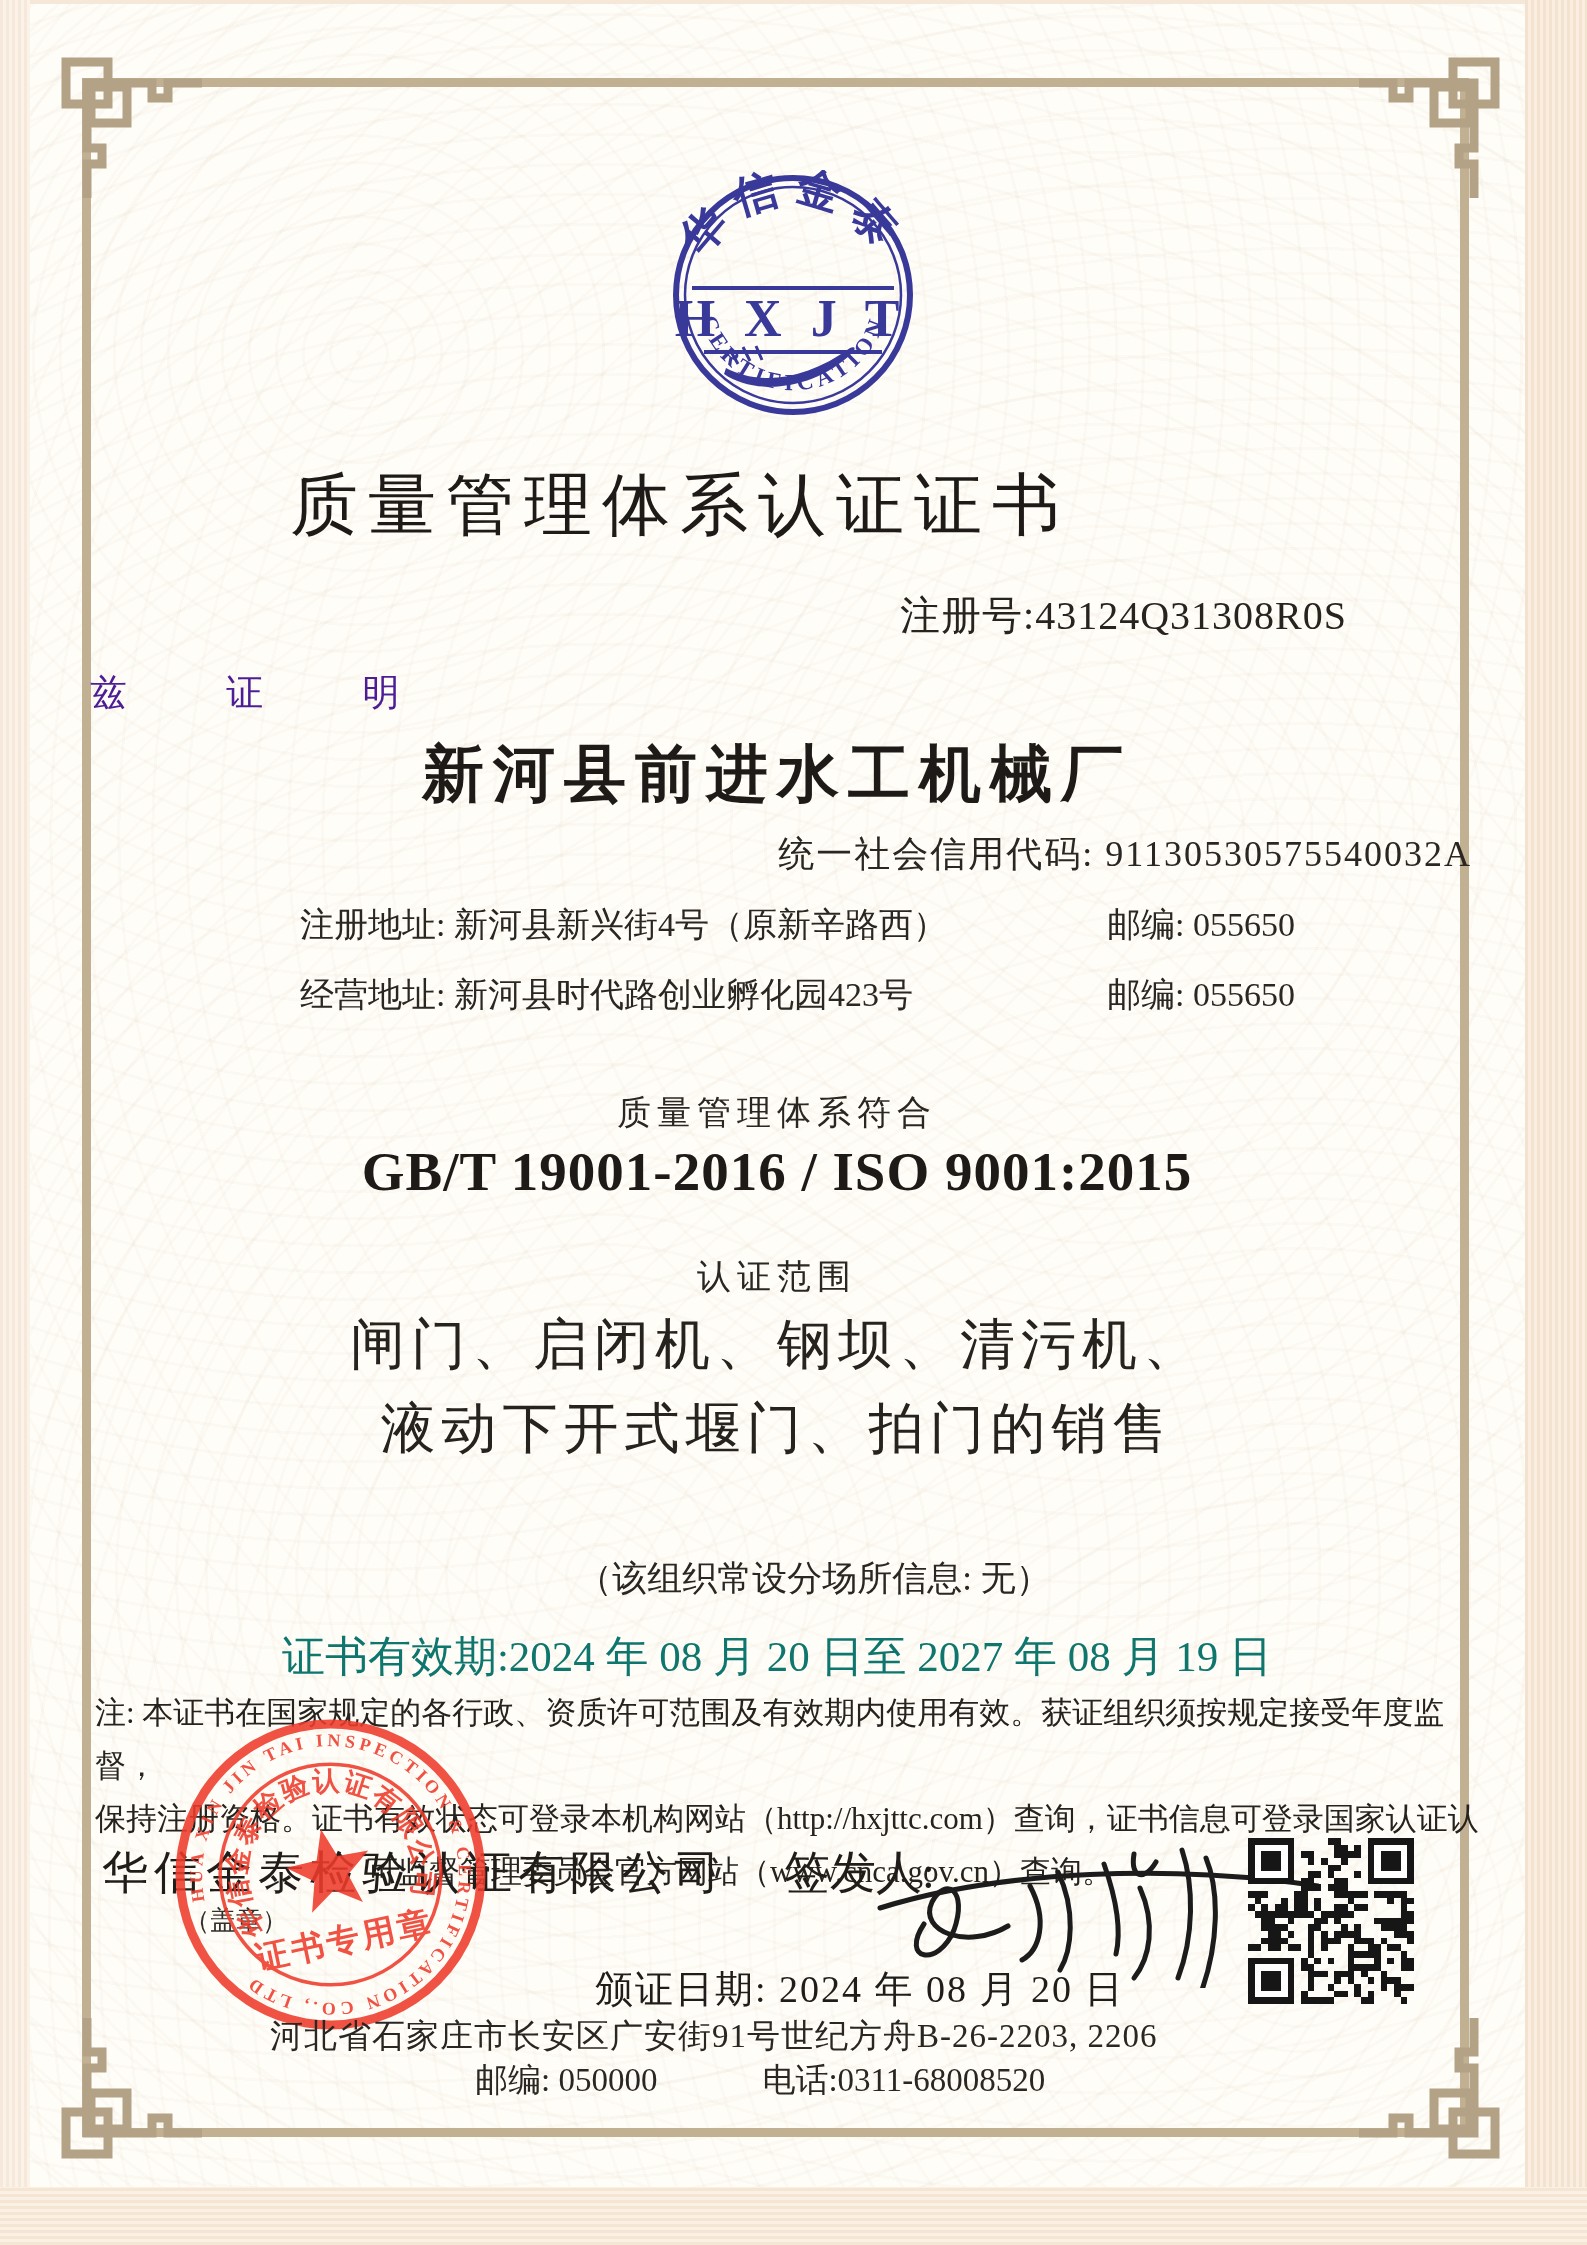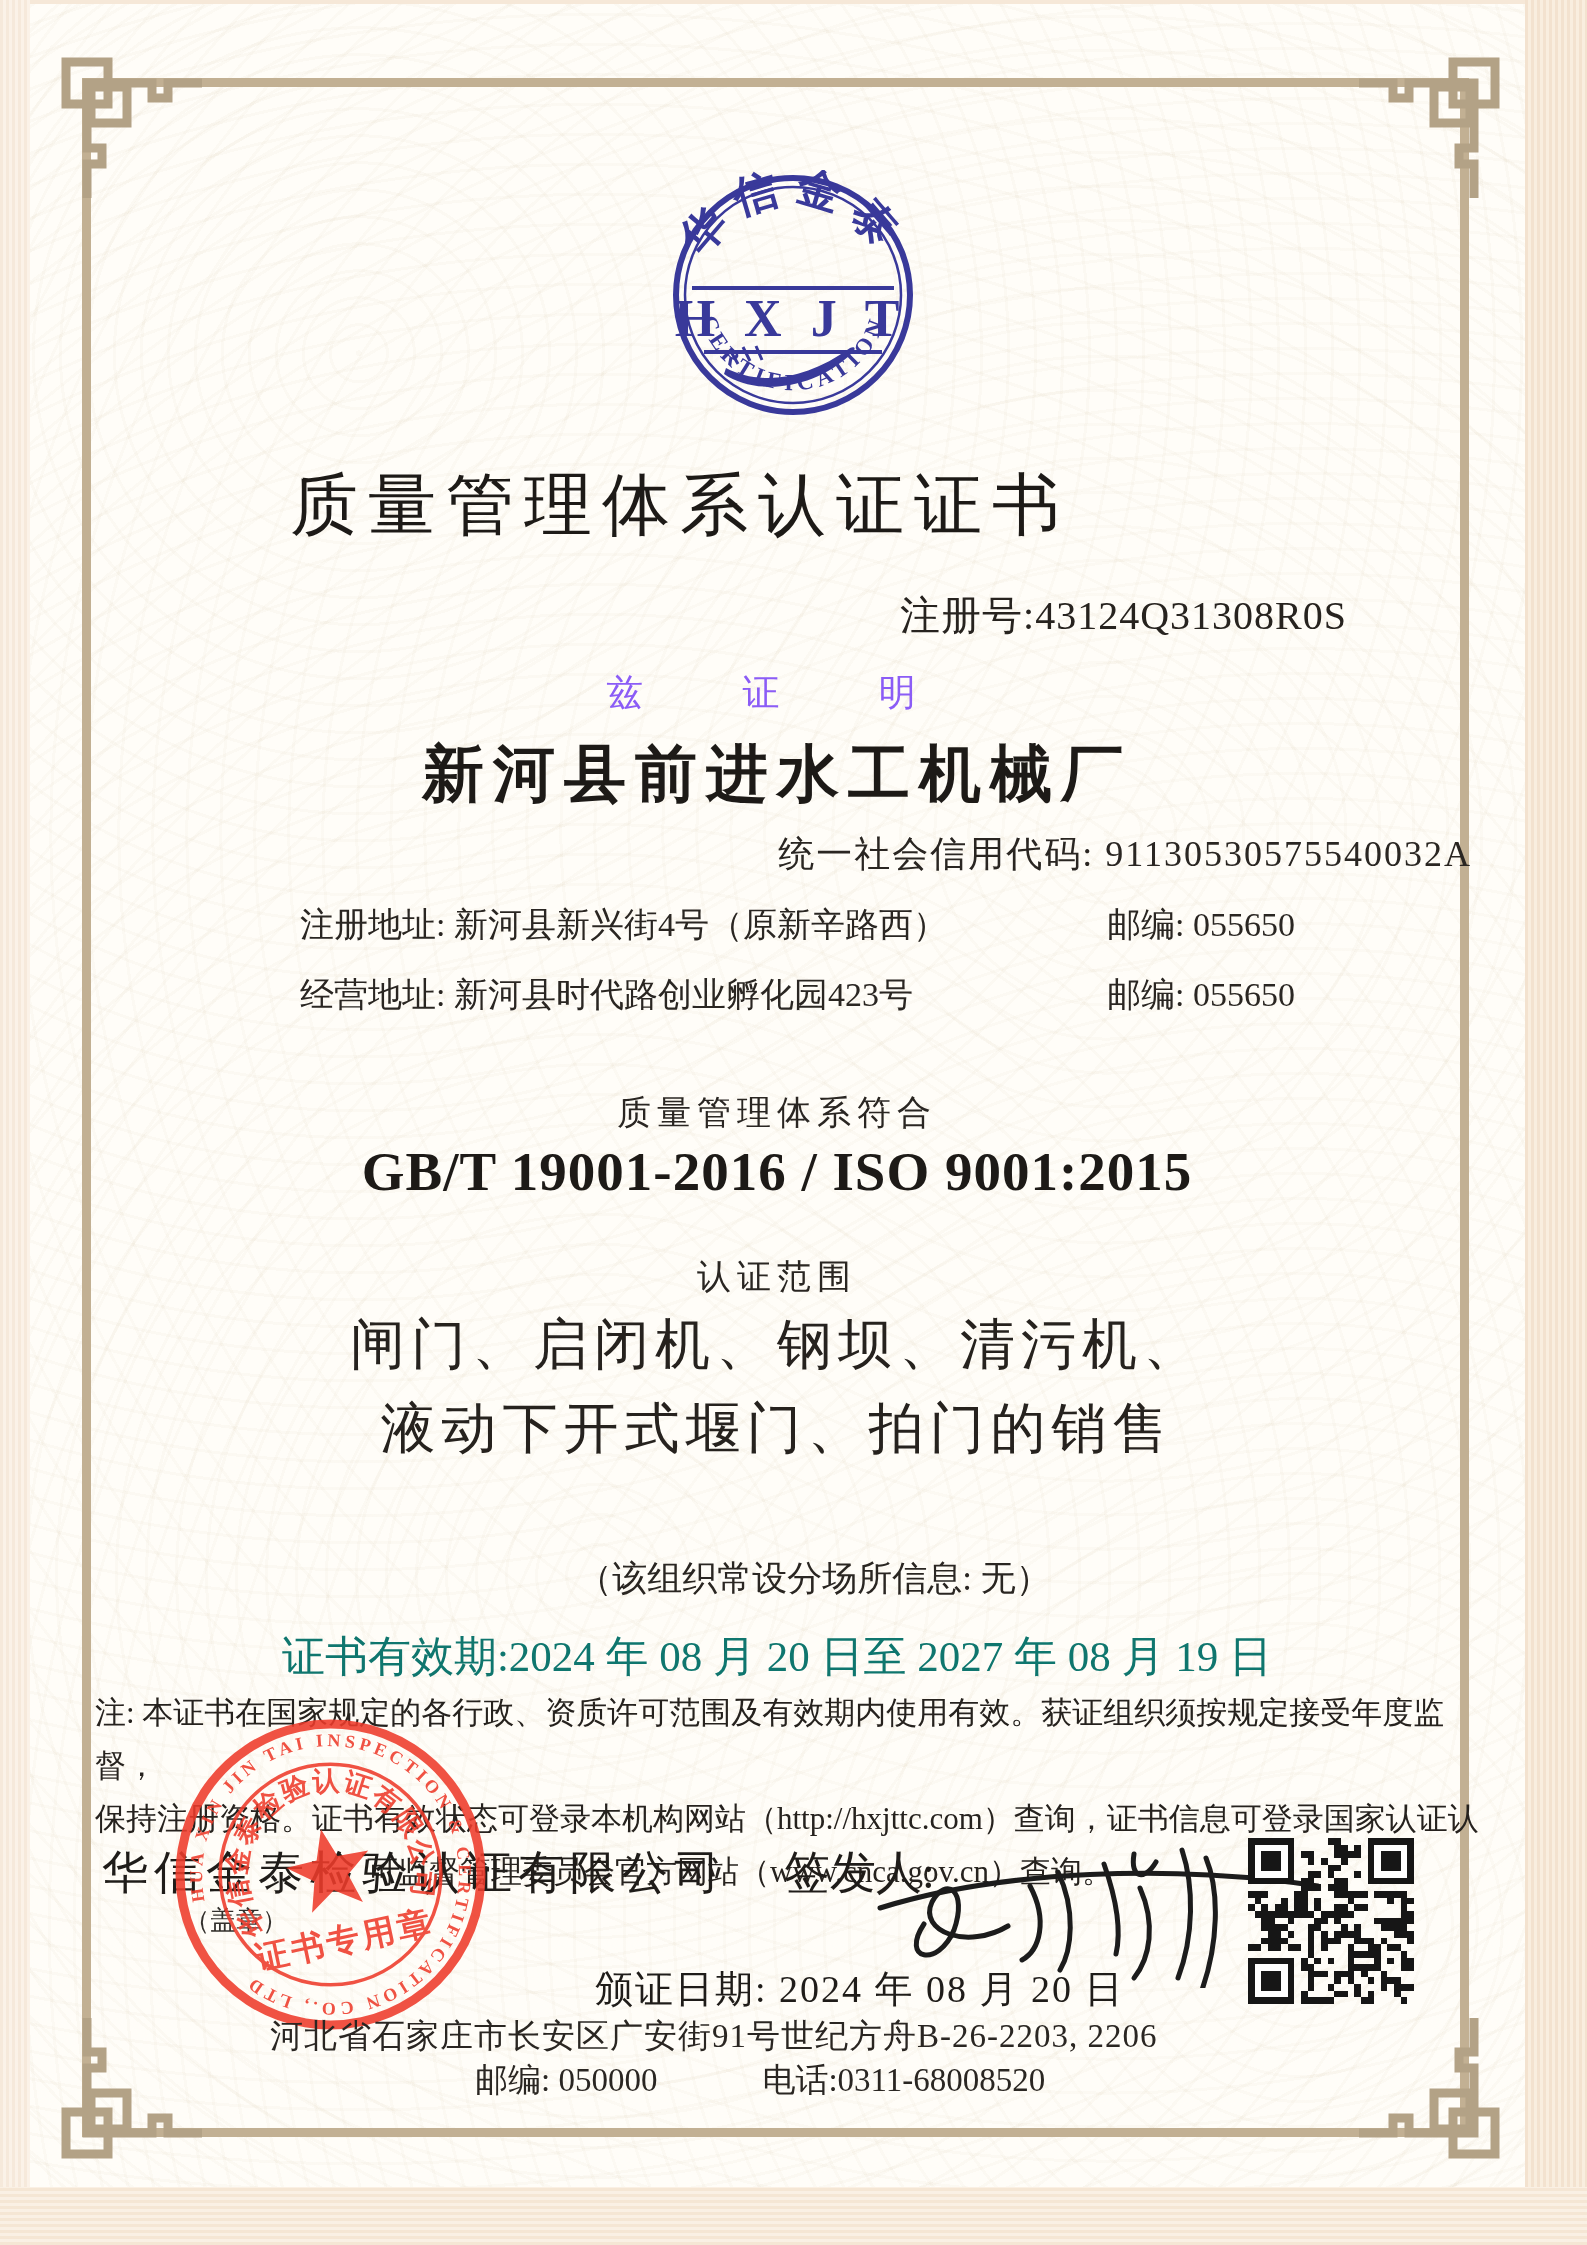--- a/index.html
+++ b/index.html
@@ -26,21 +26,21 @@
   .frame{left:82px;top:78px;width:1387px;height:2059px;border:9px solid #c2b093;box-sizing:border-box;}
   .corner{width:150px;height:150px;}
   .corner svg{display:block;width:150px;height:150px;}
   .c-tr{transform:scaleX(-1);}
   .c-bl{transform:scaleY(-1);}
   .c-br{transform:scale(-1,-1);}
 
   .logo{left:668px;top:170px;width:250px;height:250px;}
   .title{left:290px;top:460px;font-size:68px;font-weight:normal;letter-spacing:10px;color:#1d1a17;}
   .regno{top:588px;left:900px;width:545px;font-size:40px;color:#27231f;letter-spacing:1px;}
-  .certify{top:668px;left:76px;width:1400px;text-align:center;font-size:37px;letter-spacing:30px;word-spacing:30px;color:#8b5cf6;}
+  .certify{top:668px;left:90px;width:1400px;font-size:37px;letter-spacing:30px;word-spacing:30px;color:#4c1d95;}
   .company{top:732px;left:82px;width:1390px;text-align:center;font-size:62px;font-weight:bold;letter-spacing:9px;color:#1d1a17;}
   .credit{top:830px;left:82px;width:1390px;text-align:right;font-size:36px;letter-spacing:2px;}
   .addr-row{left:300px;width:995px;display:flex;justify-content:space-between;font-size:34px;}
   .addr-1{top:902px;}
   .addr-2{top:972px;}
   .conform{top:1090px;left:82px;width:1390px;text-align:center;font-size:34px;letter-spacing:6px;}
   .standard{top:1140px;left:82px;width:1390px;text-align:center;font-size:55px;font-weight:bold;letter-spacing:1px;color:#1d1a17;}
   .scope-h{top:1230px;left:82px;width:1390px;text-align:center;font-size:34px;letter-spacing:6px;margin-top:24px;}
   .scope-1{top:1308px;}
   .scope-2{top:1392px;}

